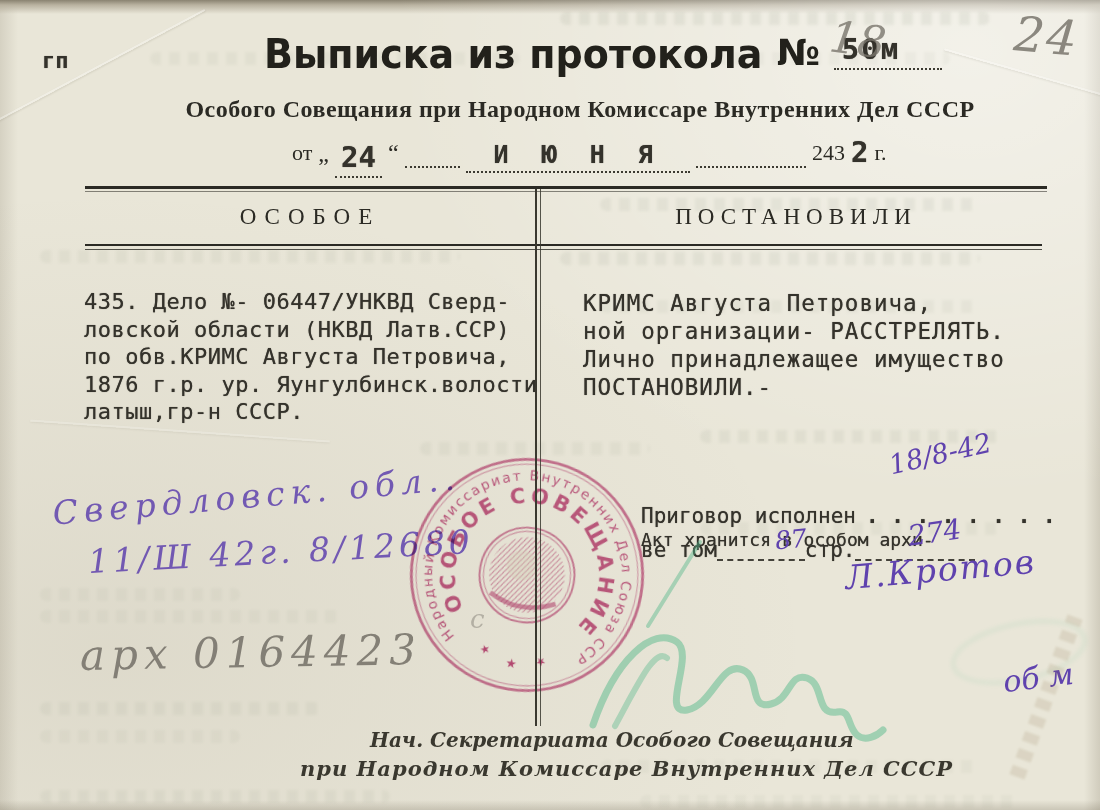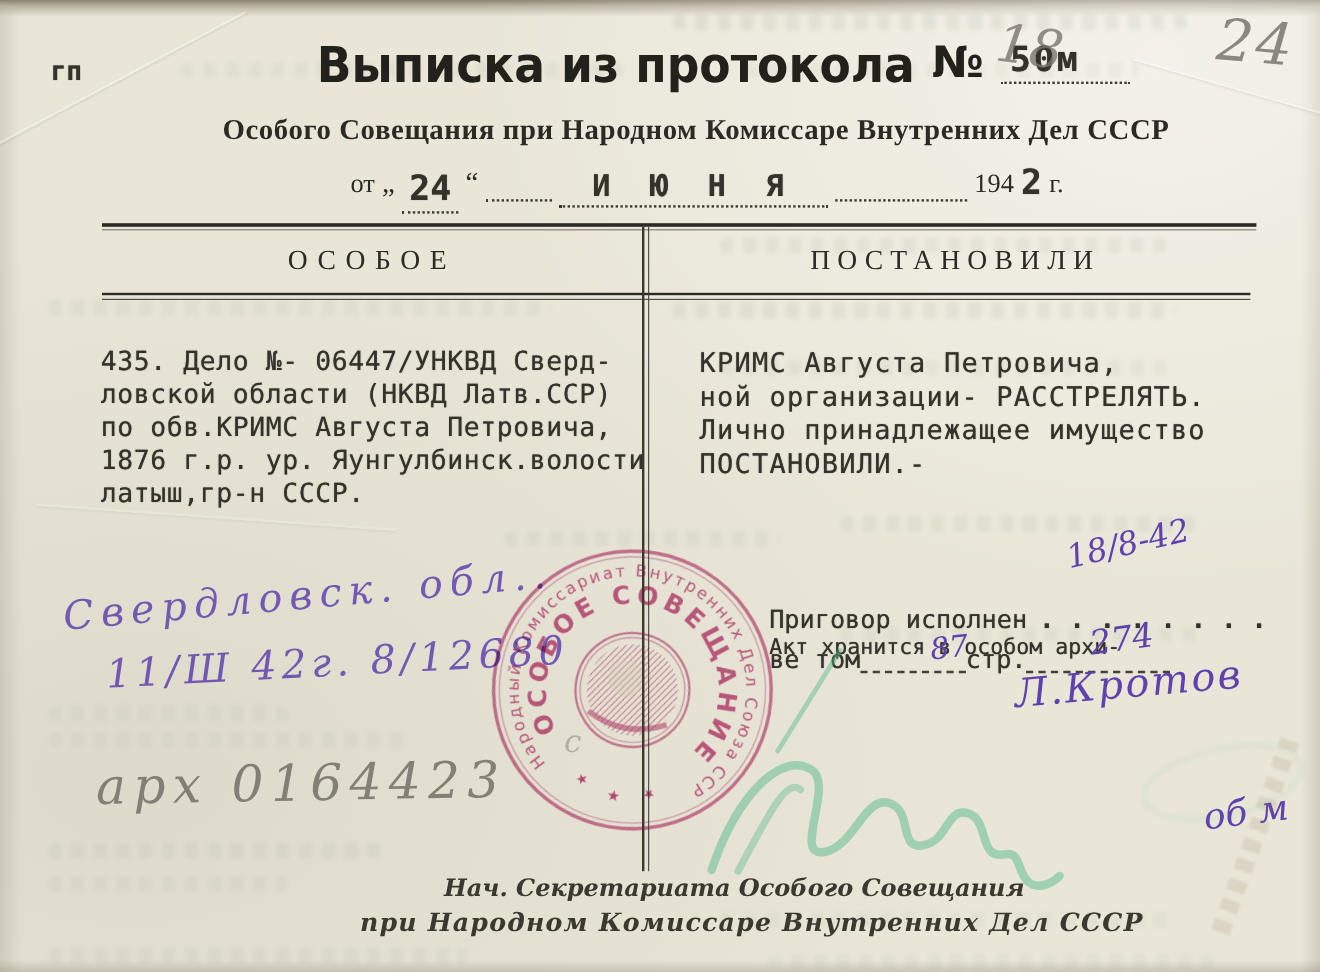--- a/index.html
+++ b/index.html
@@ -70,21 +70,21 @@
   <div class="abs serif" style="left:30px;top:96px;width:1100px;text-align:center;font-size:24px;font-weight:bold;letter-spacing:.5px;">Особого Совещания при Народном Комиссаре Внутренних Дел СССР</div>
 
   <div class="abs row" style="left:292px;top:140px;gap:6px;font-size:22px;">
     <span class="serif">от</span>
     <span class="serif" style="font-size:24px;">„</span>
     <span class="tw dotted" style="font-size:29px;font-weight:bold;padding:0 6px 2px 6px;">24</span>
     <span class="serif" style="font-size:24px;">“</span>
     <span class="dotted" style="width:55px;height:1.2em;"></span>
     <span class="tw dotted" style="font-size:25px;font-weight:bold;letter-spacing:9px;padding:0 28px 2px 28px;">И Ю Н Я</span>
     <span class="dotted" style="width:110px;height:1.2em;"></span>
-    <span class="serif">194</span>
+    <span class="serif">243</span>
     <span class="tw" style="font-size:29px;font-weight:bold;transform:translateY(-5px);">2</span>
     <span class="serif">г.</span>
   </div>
 
   <div class="hline" style="left:85px;top:186px;width:962px;height:3px;"></div>
   <div class="hline" style="left:85px;top:191px;width:962px;height:1px;opacity:.55;"></div>
   <div class="hline" style="left:85px;top:244px;width:957px;height:1.6px;"></div>
   <div class="hline" style="left:85px;top:248.5px;width:957px;height:1.4px;opacity:.8;"></div>
 
   <div class="abs serif" style="left:85px;top:204px;width:450px;text-align:center;font-size:23px;letter-spacing:8px;">ОСОБОЕ</div>

